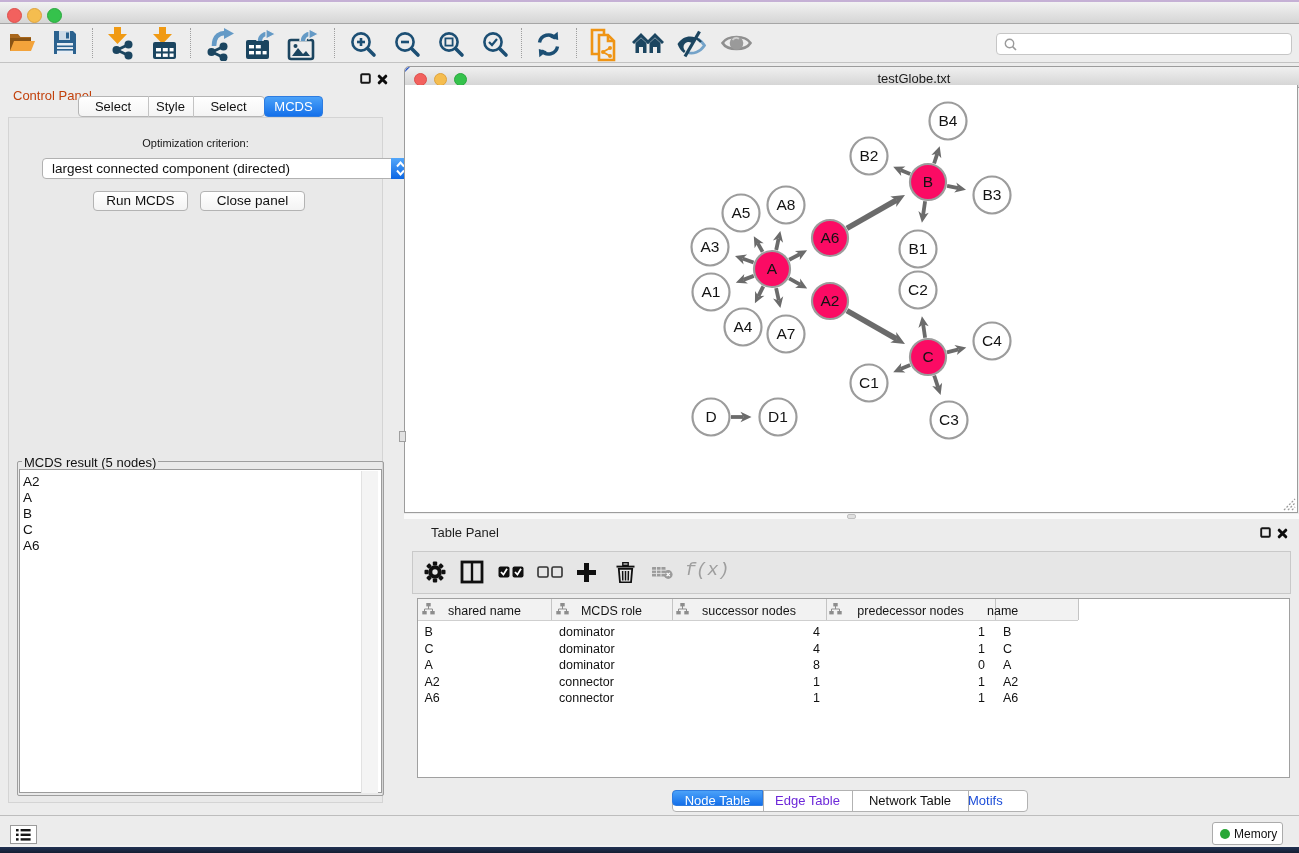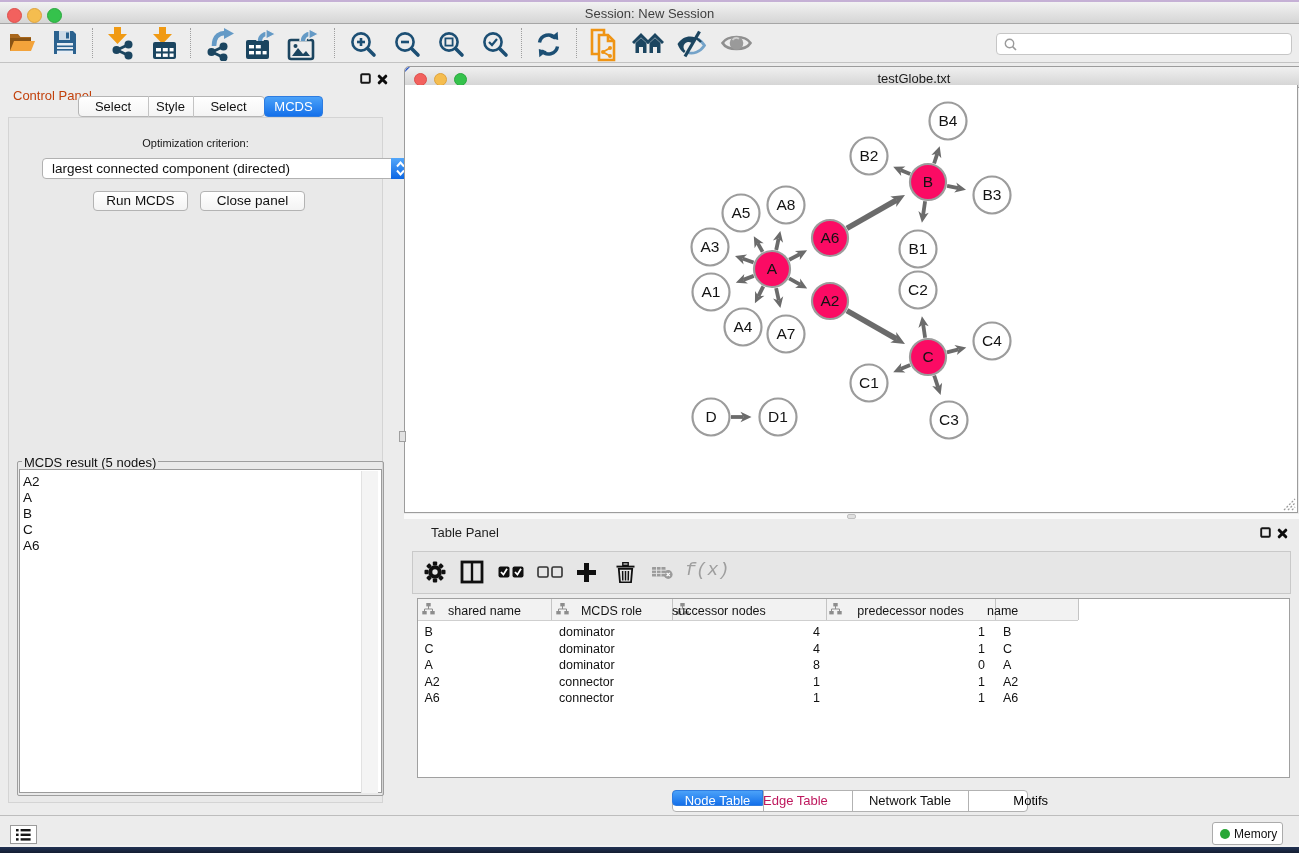--- a/index.html
+++ b/index.html
@@ -8,21 +8,20 @@
 .sep{position:absolute;top:4px;height:30px;width:0;border-left:1px dotted #9f9f9f}
 .hdrglyph{position:absolute;top:4px}
 </style></head><body>
 
 <div class="abs" style="left:0;top:0;width:1299px;height:2px;background:#c5b0d5"></div>
 
 <div class="abs" style="left:0;top:2px;width:1299px;height:21px;background:linear-gradient(#f2f2f2,#d5d5d5);border-bottom:1px solid #a6a6a6">
   <div class="tl" style="left:7px;top:5.5px;width:13px;height:13px;background:#f2615e;border:0.5px solid #dd4f4b"></div>
   <div class="tl" style="left:27px;top:5.5px;width:13px;height:13px;background:#f5bd4f;border:0.5px solid #dfa33c"></div>
   <div class="tl" style="left:46.5px;top:5.5px;width:13px;height:13px;background:#35c24c;border:0.5px solid #2aa83e"></div>
-  <div class="abs" style="left:0;right:0;top:4px;text-align:center;font-size:13px;color:#3f3f3f">Session: New Session</div>
 </div>
 
 <div class="abs" style="left:0;top:24px;width:1299px;height:38px;background:#ededed;border-bottom:1px solid #c3c3c3">
   <div class="sep" style="left:92px"></div>
   <div class="sep" style="left:190px"></div>
   <div class="sep" style="left:334px"></div>
   <div class="sep" style="left:521px"></div>
   <div class="sep" style="left:576px"></div>
 
   <svg class="abs" style="left:8px;top:6px" width="29" height="25" viewBox="0 0 29 25">
@@ -426,21 +425,21 @@
         <path d="M6.5 3 v3 M2.5 9 v-3 h8 v3"></path>
       </g>
 <g fill="#8d8d8d">
         <rect x="4.3" y="0" width="4.4" height="3.4"></rect>
         <rect x="0.3" y="8" width="4.4" height="3.4"></rect>
         <rect x="8.3" y="8" width="4.4" height="3.4"></rect>
       </g>
 </svg>
   <div class="abs" style="left:0px;top:5px;width:133px;text-align:center;font-size:12.5px;color:#151515">shared name</div>
   <div class="abs" style="left:133px;top:5px;width:121px;text-align:center;font-size:12.5px;color:#151515">MCDS role</div>
-  <div class="abs" style="left:254px;top:5px;width:154px;text-align:left;font-size:12.5px;color:#151515">successor nodes</div>
+  <div class="abs" style="left:254px;top:5px;width:154px;text-align:center;font-size:12.5px;color:#151515">successor nodes</div>
   <div class="abs" style="left:408px;top:5px;width:169px;text-align:center;font-size:12.5px;color:#151515">predecessor nodes</div>
   <div class="abs" style="left:569px;top:5px;width:84px;font-size:12.5px;color:#151515">name</div>
   <div class="abs" style="left:6.5px;top:26.0px;font-size:12.5px;color:#111">B</div>
     <div class="abs" style="left:141px;top:26.0px;font-size:12.5px;color:#111">dominator</div>
     <div class="abs" style="left:302px;top:26.0px;width:100px;text-align:right;font-size:12.5px;color:#111">4</div>
     <div class="abs" style="left:467px;top:26.0px;width:100px;text-align:right;font-size:12.5px;color:#111">1</div>
     <div class="abs" style="left:585px;top:26.0px;font-size:12.5px;color:#111">B</div>
     <div class="abs" style="left:6.5px;top:42.5px;font-size:12.5px;color:#111">C</div>
     <div class="abs" style="left:141px;top:42.5px;font-size:12.5px;color:#111">dominator</div>
     <div class="abs" style="left:302px;top:42.5px;width:100px;text-align:right;font-size:12.5px;color:#111">4</div>
@@ -461,23 +460,23 @@
     <div class="abs" style="left:302px;top:92.0px;width:100px;text-align:right;font-size:12.5px;color:#111">1</div>
     <div class="abs" style="left:467px;top:92.0px;width:100px;text-align:right;font-size:12.5px;color:#111">1</div>
     <div class="abs" style="left:585px;top:92.0px;font-size:12.5px;color:#111">A6</div>
 </div>
 
 <div class="abs" style="left:672px;top:790px;width:356px;height:22px;background:#fff;border:1px solid #b2b2b2;border-radius:4px;box-sizing:border-box"></div>
 <div class="abs" style="left:672px;top:790px;width:91px;height:16px;background:linear-gradient(#4ba2f9,#1470ea);border:1px solid #2e7ce0;border-radius:4px 0 0 4px;box-sizing:border-box;text-align:center;font-size:13px;color:#fff;line-height:20px">Node Table</div>
 <div class="abs" style="left:763px;top:790px;width:1px;height:22px;background:#b2b2b2"></div>
 <div class="abs" style="left:852px;top:790px;width:1px;height:22px;background:#b2b2b2"></div>
 <div class="abs" style="left:968px;top:790px;width:1px;height:22px;background:#b2b2b2"></div>
-<div class="abs" style="left:763px;top:793px;width:89px;font-size:13px;color:#be185d">Edge Table</div>
+<div class="abs" style="left:763px;top:793px;width:89px;text-align:center;font-size:13px;color:#6d28d9">Edge Table</div>
 <div class="abs" style="left:852px;top:793px;width:116px;text-align:center;font-size:13px;color:#111">Network Table</div>
-<div class="abs" style="left:968px;top:793px;width:80px;text-align:right;font-size:13px;color:#000000">Motifs</div>
+<div class="abs" style="left:968px;top:793px;width:80px;text-align:left;font-size:13px;color:#1d4ed8">Motifs</div>
 
 <div class="abs" style="left:0;top:815px;width:1299px;height:31px;background:#ececec;border-top:1px solid #bdbdbd"></div>
 <div class="abs" style="left:9.5px;top:824.5px;width:27px;height:19px;background:#fff;border:1px solid #9b9b9b;box-sizing:border-box">
   <svg class="abs" style="left:5.5px;top:3px" width="15" height="12" viewBox="0 0 15 12">
     <g fill="#161616">
       <rect x="0" y="0" width="2.6" height="2.4"></rect>
         <rect x="4.6" y="0" width="10" height="2.4"></rect>
       <rect x="0" y="4.6" width="2.6" height="2.4"></rect>
         <rect x="4.6" y="4.6" width="10" height="2.4"></rect>
       <rect x="0" y="9.2" width="2.6" height="2.4"></rect>

